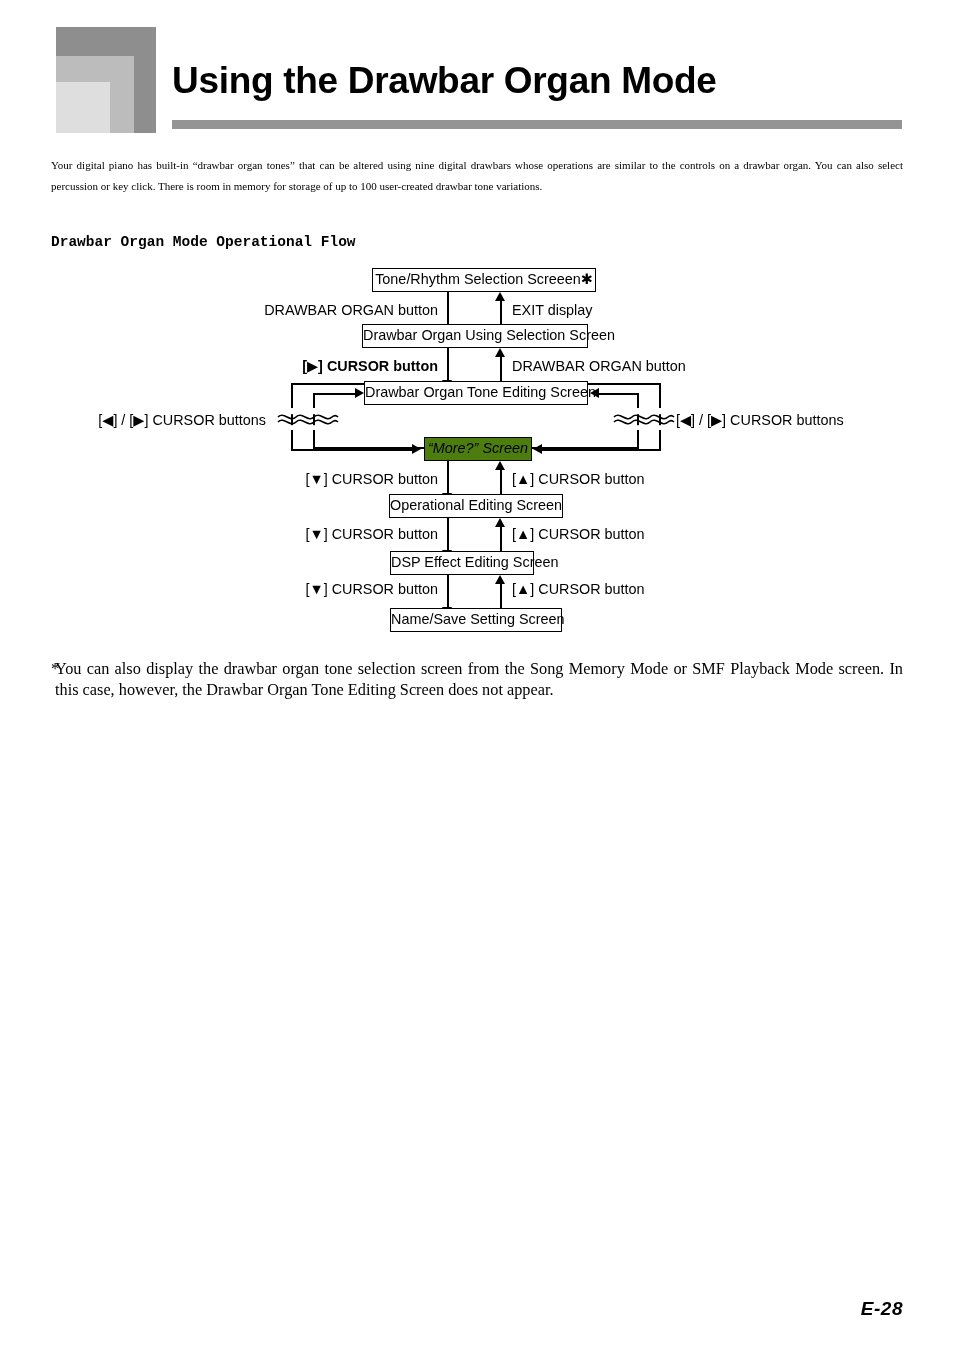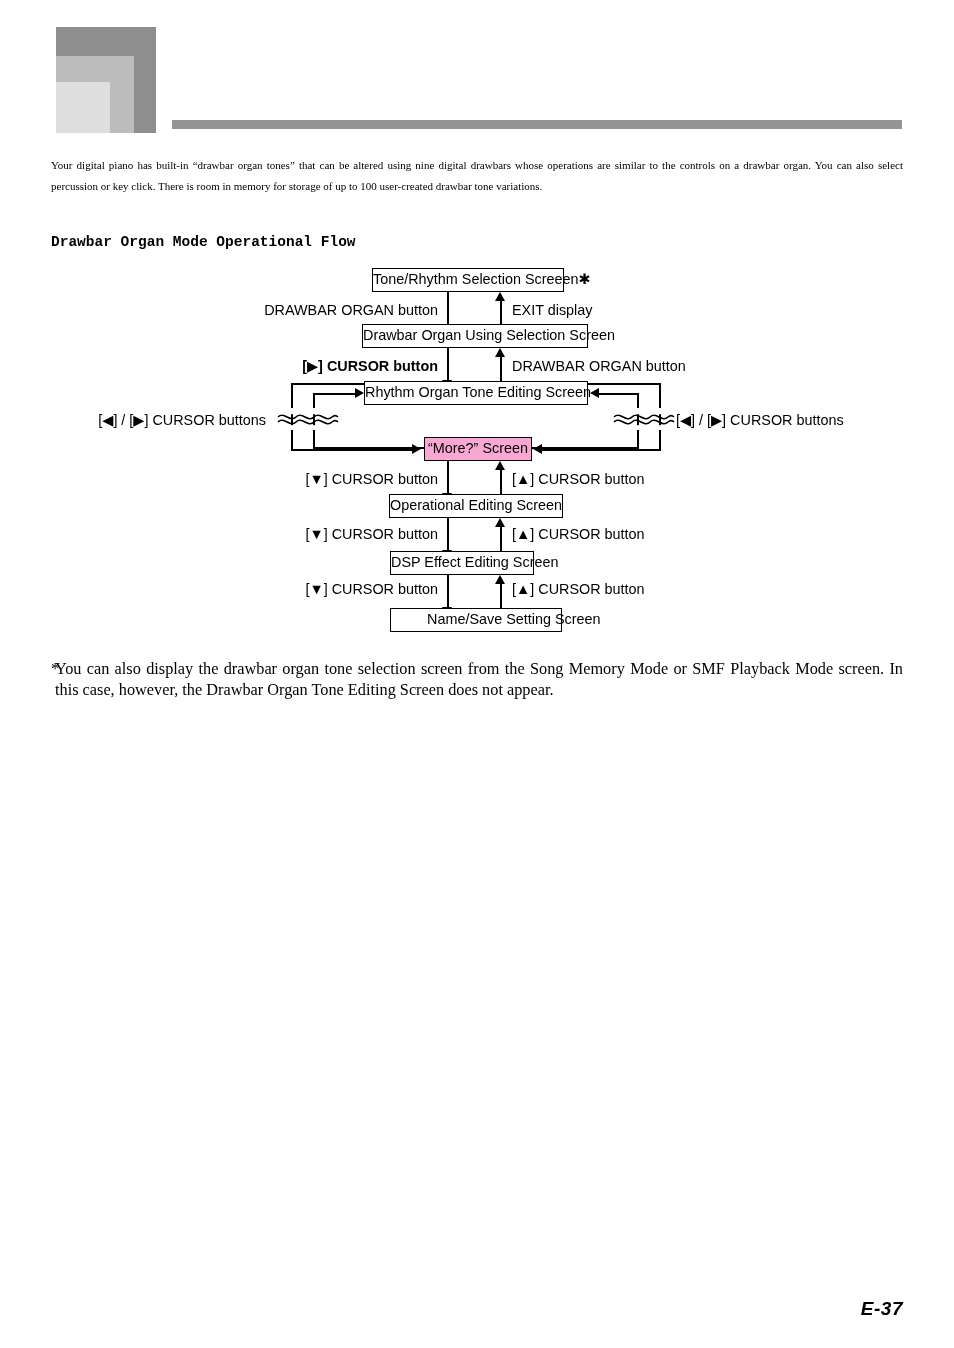--- a/index.html
+++ b/index.html
@@ -90,21 +90,21 @@
     border: 1.6px solid #000000;
     background: #ffffff;
     height: 24px;
     line-height: 21px;
     text-align: center;
     white-space: nowrap;
     font-size: 14.4px;
     color: #000;
     z-index: 6;
   }
-  .fbox.shaded { background: #f9a8d4; }
+  .fbox.shaded { background: #4d7c0f; font-style: italic; }
 
   .flabel {
     position: absolute;
     white-space: nowrap;
     font-size: 14.4px;
     z-index: 5;
     line-height: 1;
   }
   .flabel.r { text-align: right; }
 
@@ -186,30 +186,31 @@
     letter-spacing: 0.5px;
   }
 </style>
 </head>
 <body>
 
 <div id="page-header">
   <div class="hdr-sq hdr-sq-dark"></div>
   <div class="hdr-sq hdr-sq-mid"></div>
   <div class="hdr-sq hdr-sq-light"></div>
+  <div id="page-title">Using the Drawbar Organ Mode</div>
   <div id="title-rule"></div>
 </div>
 
 <div id="intro">Your digital piano has built-in “drawbar organ tones” that can be altered using nine digital drawbars whose operations are similar to the controls on a drawbar organ. You can also select percussion or key click. There is room in memory for storage of up to 100 user-created drawbar tone variations.</div>
 
 <div id="subheading">Drawbar Organ Mode Operational Flow</div>
 
 <div id="flow">
 
-  <div class="fbox" style="left:372px; top:10px; width:192px;">Tone/Rhythm Selection Screeen✱</div>
+  <div class="fbox" style="left:372px; top:10px; width:224px;">Tone/Rhythm Selection Screeen✱</div>
 
   <div class="seg v" style="left:447px; top:34px; height:34px;"></div>
   <div class="arr down" style="left:442px; top:66px;"></div>
 
   <div class="seg v" style="left:500px; top:43px; height:33px;"></div>
   <div class="arr up" style="left:495px; top:34px;"></div>
 
   <div class="flabel r" style="left:198px; top:45px; width:240px;">DRAWBAR ORGAN button</div>
   <div class="flabel" style="left:512px; top:45px;">EXIT display</div>
 
@@ -217,21 +218,21 @@
 
   <div class="seg v" style="left:447px; top:90px; height:34px;"></div>
   <div class="arr down" style="left:442px; top:122px;"></div>
 
   <div class="seg v" style="left:500px; top:99px; height:33px;"></div>
   <div class="arr up" style="left:495px; top:90px;"></div>
 
   <div class="flabel r" style="left:198px; top:101px; width:240px;font-weight:bold;">[▶] CURSOR button</div>
   <div class="flabel" style="left:512px; top:101px;">DRAWBAR ORGAN button</div>
 
-  <div class="fbox" style="left:364px; top:123px; width:224px;">Rhythm Organ Tone Editing Screen</div>
+  <div class="fbox" style="left:364px; top:123px; width:224px;">Drawbar Organ Tone Editing Screen</div>
 
   <div class="fbox shaded" style="left:424px; top:179px; width:108px;">“More?” Screen</div>
 
   <div class="seg v" style="left:313px; top:135px; height:56px;"></div>
   <div class="seg h" style="left:313px; top:135px; width:45px;"></div>
   <div class="arr right" style="left:355px; top:129.5px;"></div>
   <div class="seg h" style="left:313px; top:189px; width:112px;"></div>
 
   <div class="seg v" style="left:291px; top:125px; height:68px;"></div>
   <div class="seg h" style="left:291px; top:125px; width:75px;"></div>
@@ -290,21 +291,21 @@
   <div class="fbox" style="left:390px; top:293px; width:144px;">DSP Effect Editing Screen</div>
 
   <div class="seg v" style="left:447px; top:317px; height:34px;"></div>
   <div class="arr down" style="left:442px; top:349px;"></div>
   <div class="seg v" style="left:500px; top:326px; height:33px;"></div>
   <div class="arr up" style="left:495px; top:317px;"></div>
 
   <div class="flabel r" style="left:198px; top:324px; width:240px;">[▼] CURSOR button</div>
   <div class="flabel" style="left:512px; top:324px;">[▲] CURSOR button</div>
 
-  <div class="fbox" style="left:390px; top:350px; width:172px;padding-left:36px;">Name/Save Setting Screen</div>
+  <div class="fbox" style="left:390px; top:350px; width:172px;">Name/Save Setting Screen</div>
 </div>
 
 <div id="footnote">
   <span class="fn-marker">*</span>
   <span class="fn-body">You can also display the drawbar organ tone selection screen from the Song Memory Mode or SMF Playback Mode screen. In this case, however, the Drawbar Organ Tone Editing Screen does not appear.</span>
 </div>
 
-<div id="page-number">E-37</div>
+<div id="page-number">E-28</div>
 
 </body></html>

